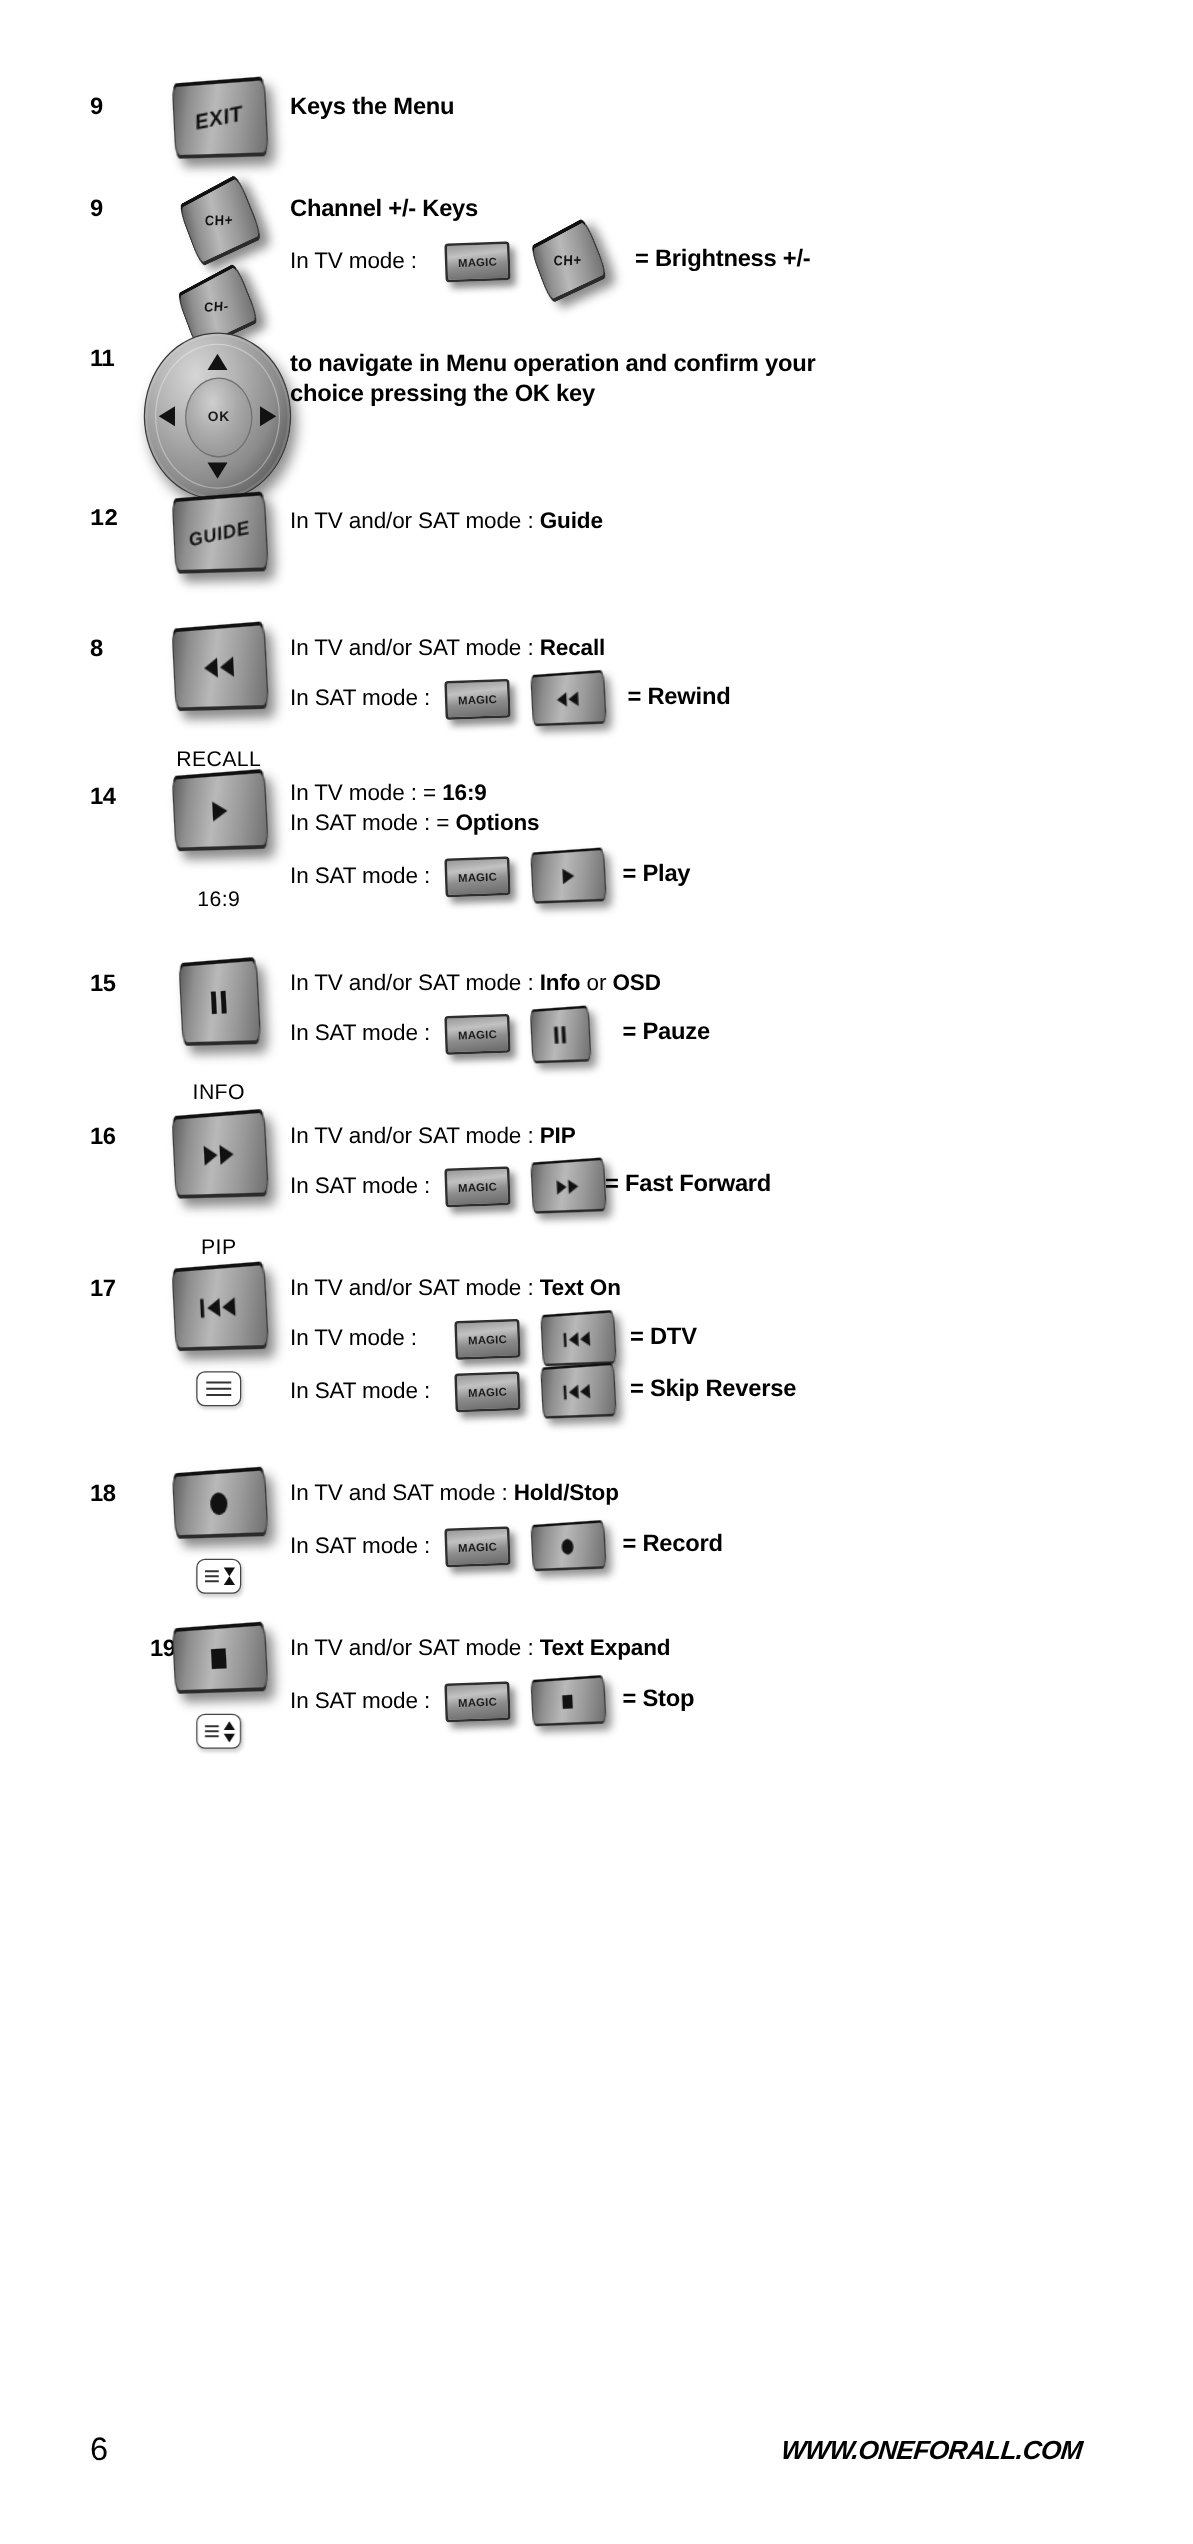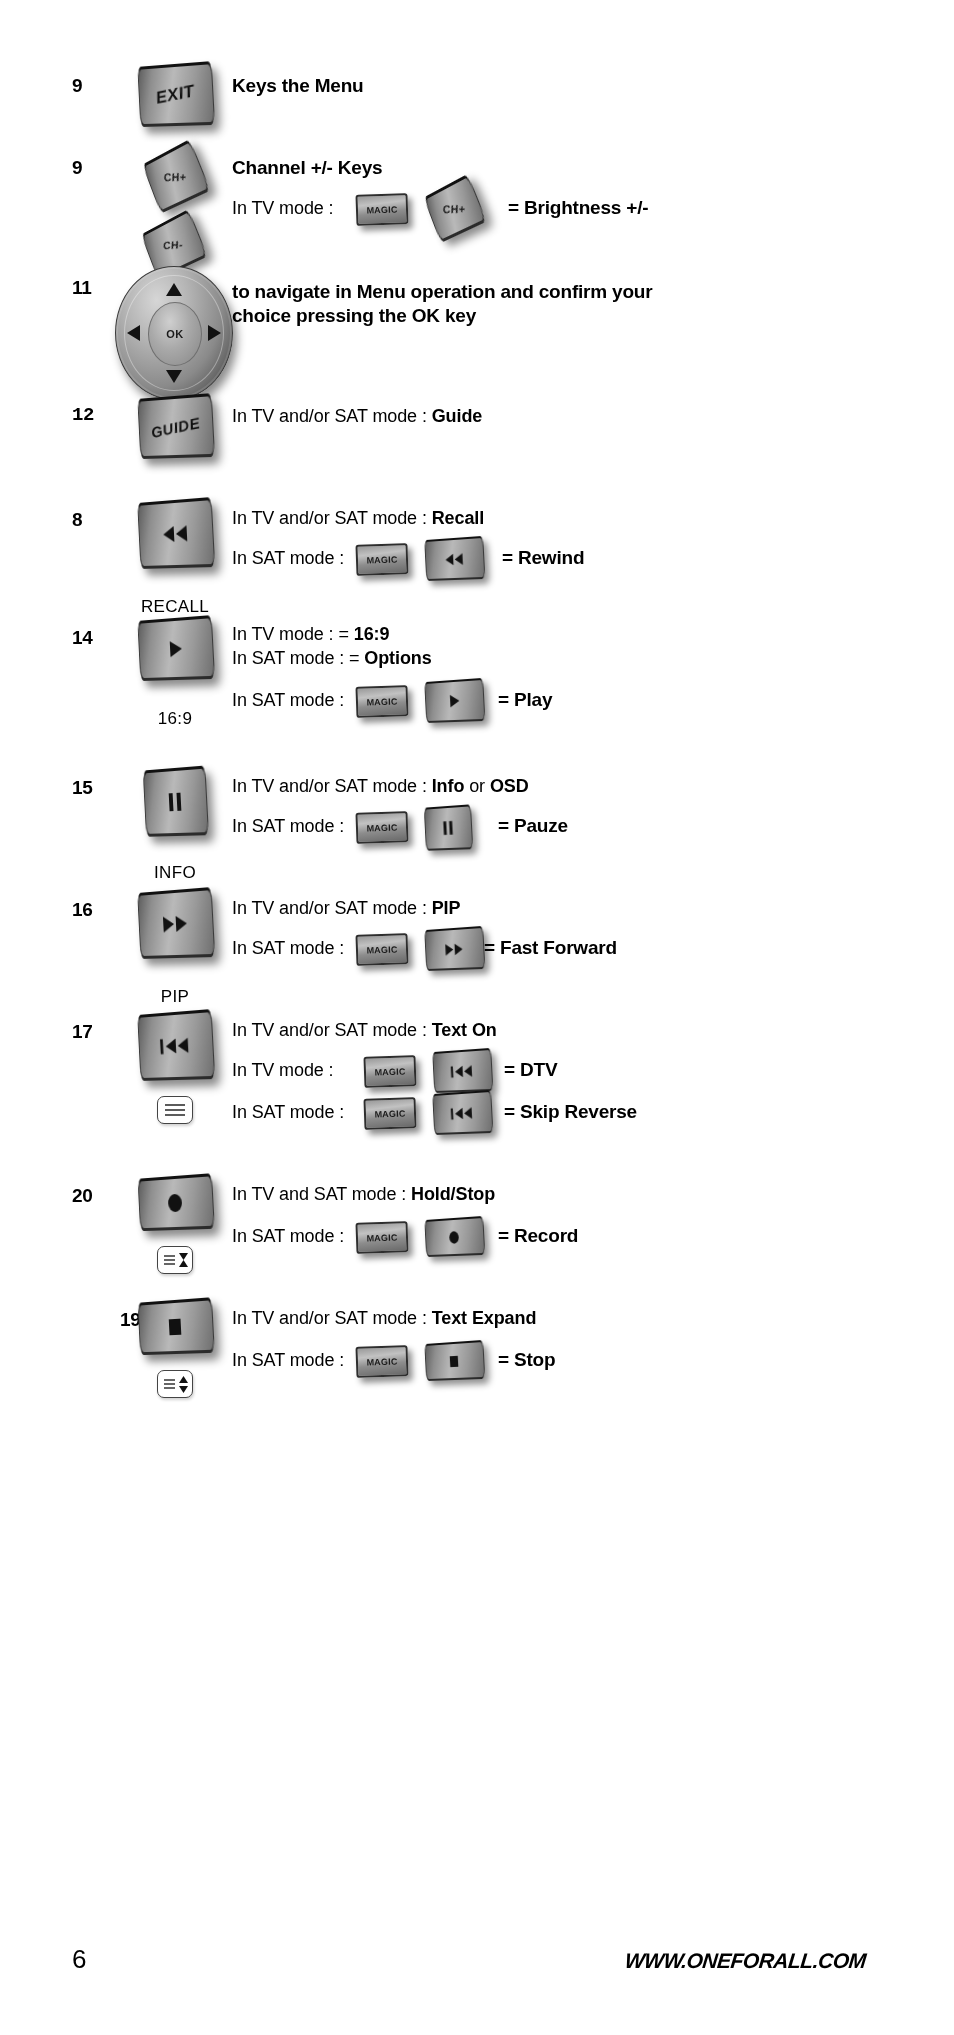--- a/index.html
+++ b/index.html
@@ -508,21 +508,21 @@
             <polygon points="18,1 18,17 7,9" fill="#111"></polygon>
             <polygon points="31,1 31,17 20,9" fill="#111"></polygon>
           </svg>
         </div>
       </div>
     </div>
     <div class="desc desc-bold" style="left:504px;top:88px;">= Skip Reverse</div>
   </div>
 
   <div class="row" style="top:1176px;">
-    <div class="row-num" style="top:10px;">20</div>
+    <div class="row-num" style="top:10px;">18</div>
     <div class="key-col" style="top:0px;">
       <div class="rkey kbig" style="height:48px;">
         <div class="glyph">
           <svg width="20" height="22" viewBox="0 0 20 22">
             <ellipse cx="10" cy="11" rx="7" ry="9" fill="#111"></ellipse>
           </svg>
         </div>
       </div>
       <div style="margin-top:12px;">
         <div class="ttx">

